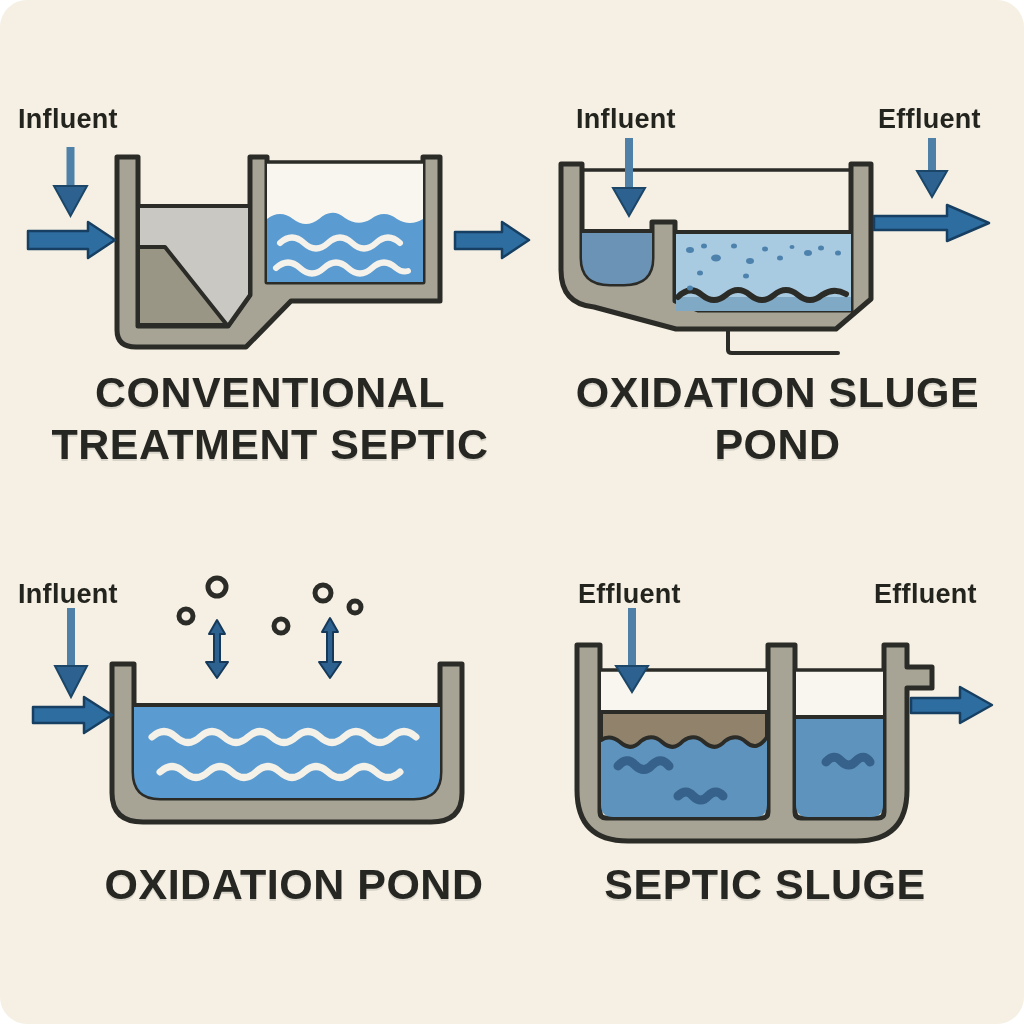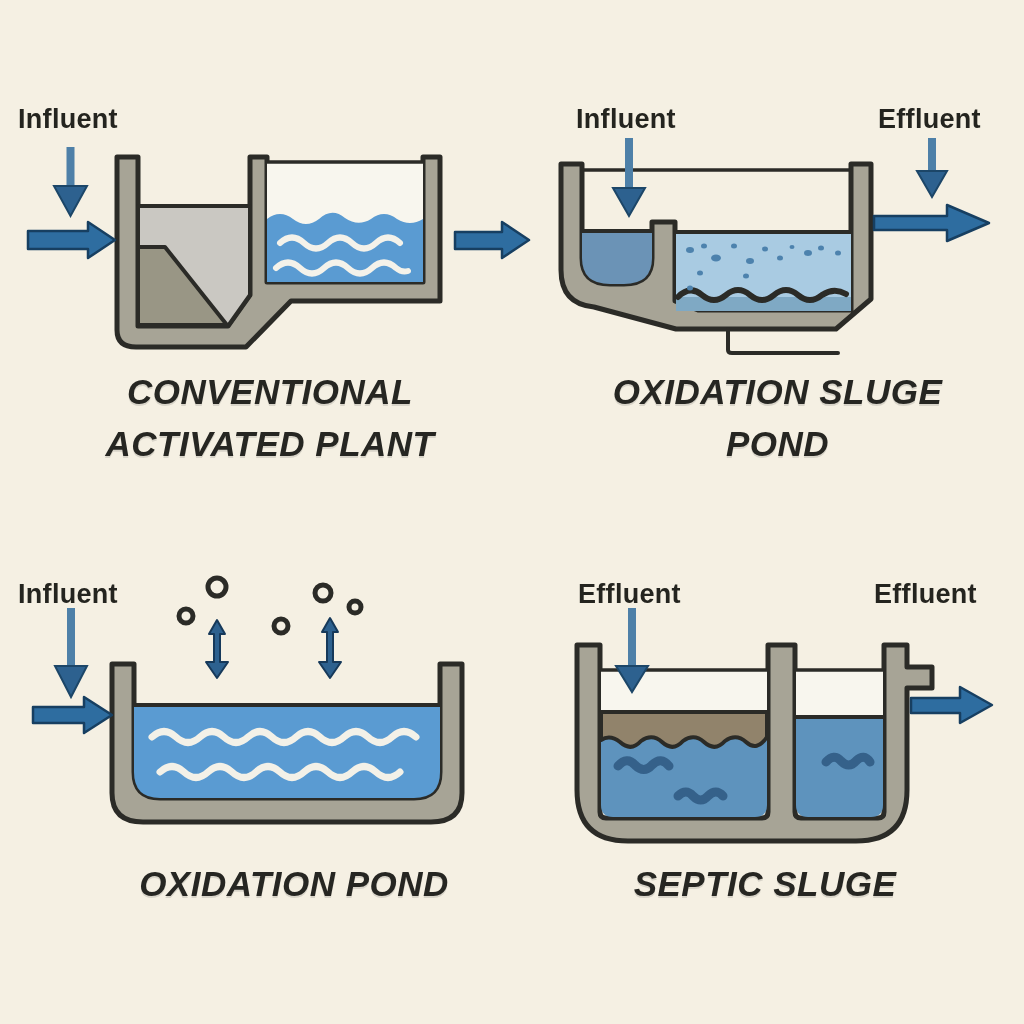--- a/index.html
+++ b/index.html
@@ -2,41 +2,41 @@
 <html><head>
 <meta charset="utf-8">
 <style>
   html,body{margin:0;padding:0;}
   .stage{
     position:relative;
     width:1024px;height:1024px;
     background:#f5f0e3;
     overflow:hidden;
     font-family:"Liberation Sans", sans-serif;
+    border-radius:27px;
   }
   .art{position:absolute;left:0;top:0;width:1024px;height:1024px;}
   .label{
     position:absolute;
     font-size:27px;
     font-weight:700;
     color:#24241f;
     letter-spacing:.3px;
     white-space:nowrap;
   }
   .title{
     position:absolute;
     text-align:center;
-    font-size:35px;
+    font-size:43px;
     line-height:52px;
     font-weight:700;
     letter-spacing:.5px;
     color:#262622;
     text-shadow:0 2px 0 rgba(43,43,39,.14);
     white-space:nowrap;
-    font-style:italic;
   }
 </style>
 </head>
 <body>
 
 <div class="stage">
 
   <svg class="art" viewBox="0 0 1024 1024">
 
     <g>
@@ -141,21 +141,21 @@
   <div class="label" style="left:576px;top:104px">Influent</div>
   <div class="label" style="left:878px;top:104px">Effluent</div>
 
   <div class="label" style="left:18px;top:579px">Influent</div>
 
   <div class="label" style="left:578px;top:579px">Effluent</div>
   <div class="label" style="left:874px;top:579px">Effluent</div>
 
   <div class="title" style="left:35px;top:366px;width:470px">
     <div>CONVENTIONAL</div>
-    <div>ACTIVATED PLANT</div>
+    <div>TREATMENT SEPTIC</div>
   </div>
 
   <div class="title" style="left:550px;top:366px;width:455px">
     <div>OXIDATION SLUGE</div>
     <div>POND</div>
   </div>
 
   <div class="title" style="left:64px;top:858px;width:460px">
     <div>OXIDATION POND</div>
   </div>

